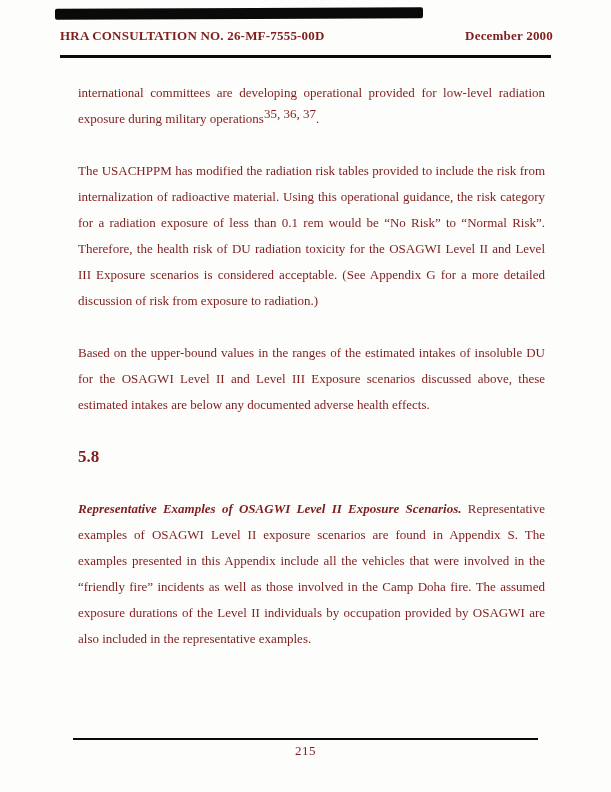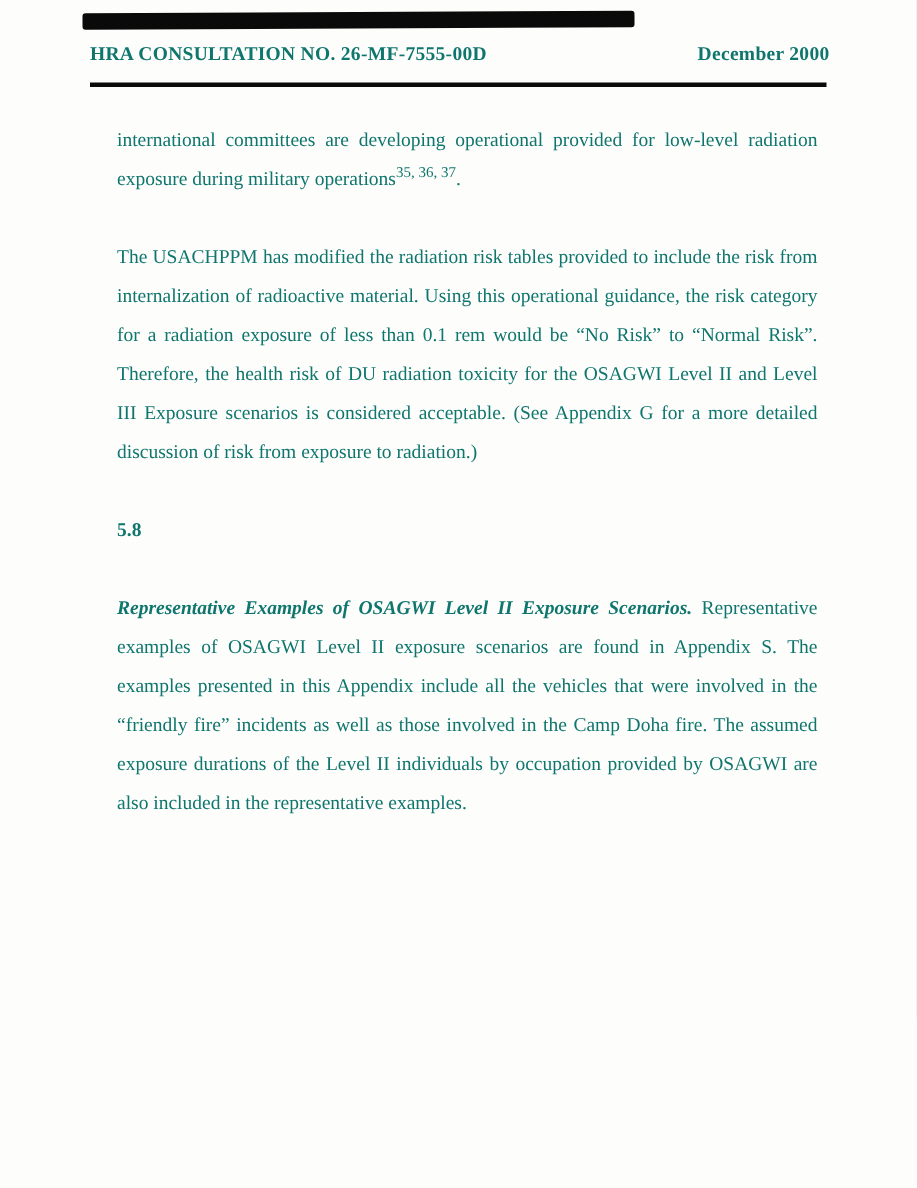--- a/index.html
+++ b/index.html
@@ -6,21 +6,21 @@
     margin: 0;
     padding: 0;
     background: #e8e8e8;
   }
   .sheet {
     position: relative;
     width: 611px;
     height: 792px;
     margin: 0 auto;
     background: #fdfdfb;
-    color: #0f766e;
+    color: #7f1d1d;
     font-family: "Liberation Serif", serif;
     overflow: hidden;
     box-sizing: border-box;
   }
   .scan-artifact-top {
     position: absolute;
     top: 8px;
     left: 55px;
     width: 368px;
     height: 11px;
@@ -57,29 +57,29 @@
     line-height: 26px;
     text-align: justify;
   }
   .page-body p {
     margin: 0 0 26px 0;
   }
   .page-body p:last-child {
     margin-bottom: 16px;
   }
   sup {
-    font-size: 10px;
+    font-size: 13px;
     line-height: 0;
     vertical-align: super;
   }
   .section-heading {
     display: flex;
     gap: 31px;
     margin: 0 0 26px 0;
-    font-size: 13px;
+    font-size: 17px;
     font-weight: bold;
     line-height: 26px;
     text-align: left;
   }
   .lead-sentence {
     font-weight: bold;
     font-style: italic;
   }
   .page-footer {
     position: absolute;
@@ -113,23 +113,28 @@
   </header>
 
   <div class="header-rule"></div>
 
   <main class="page-body">
 
     <p><span>international committees are developing operational provided for low-level radiation exposure during military operations</span><sup>35, 36, 37</sup><span>.</span></p>
 
     <p>The USACHPPM has modified the radiation risk tables provided to include the risk from internalization of radioactive material.  Using this operational guidance, the risk category for a radiation exposure of less than 0.1 rem would be “No Risk” to “Normal Risk”.  Therefore, the health risk of DU radiation toxicity for the OSAGWI Level II and Level III Exposure scenarios is considered acceptable.  (See Appendix G for a more detailed discussion of risk from exposure to radiation.)</p>
 
+    <p>Based on the upper-bound values in the ranges of the estimated intakes of insoluble DU for the OSAGWI Level II and Level III Exposure scenarios discussed above, these estimated intakes are below any documented adverse health effects.</p>
 
     <h2 class="section-heading">
       <span class="section-number">5.8</span>
     </h2>
 
     <p><span class="lead-sentence">Representative Examples of OSAGWI Level II Exposure Scenarios.</span><span>  Representative examples of OSAGWI Level II exposure scenarios are found in Appendix S.  The examples presented in this Appendix include all the vehicles that were involved in the “friendly fire” incidents as well as those involved in the Camp Doha fire.  The assumed exposure durations of the Level II individuals by occupation provided by OSAGWI are also included in the representative examples.</span></p>
 
   </main>
 
+  <footer class="page-footer">
+    <div class="footer-rule"></div>
+    <div class="page-number">215</div>
+  </footer>
 
 </div>
 
 </body></html>

